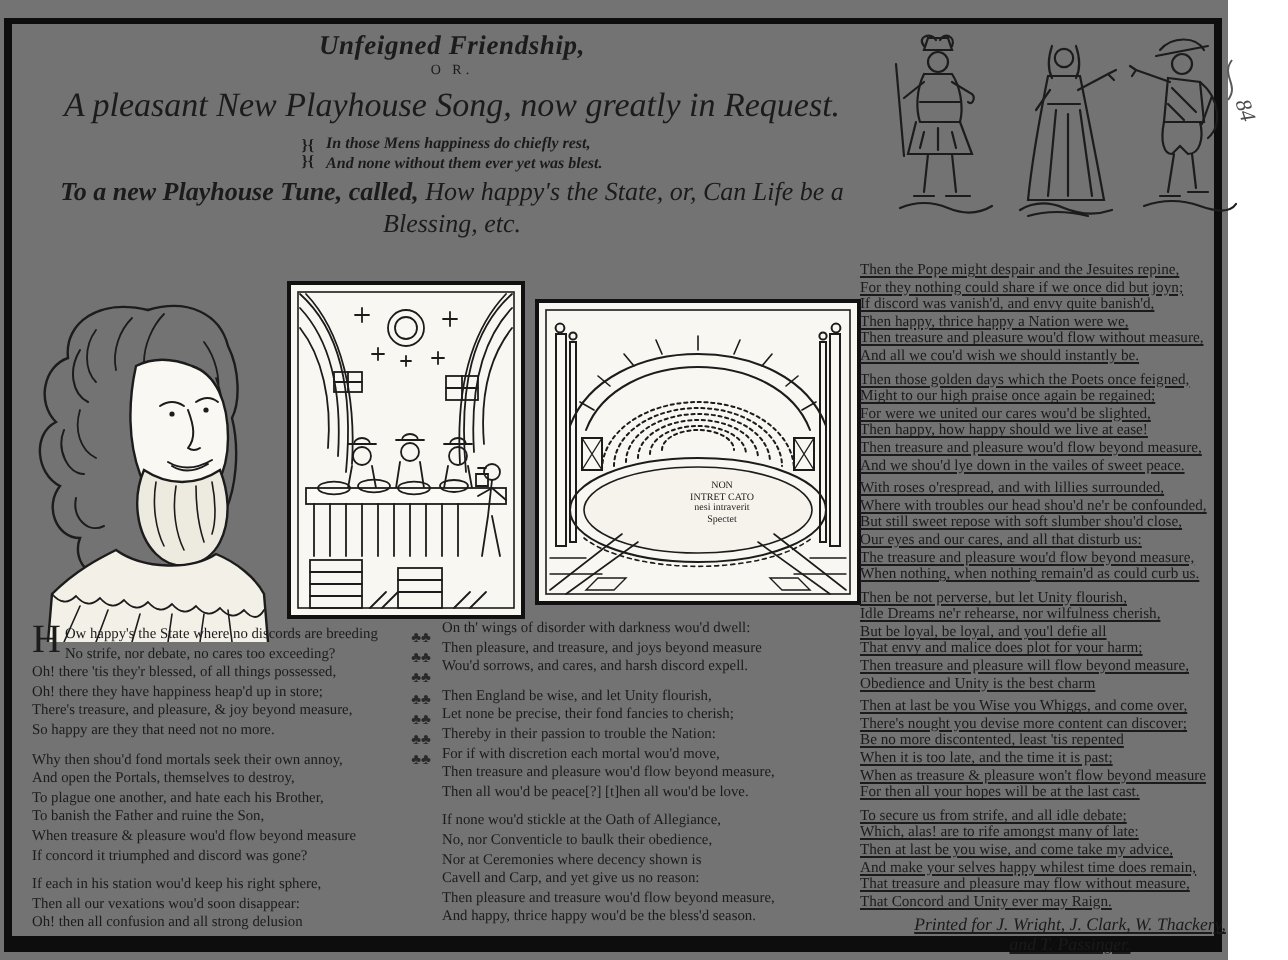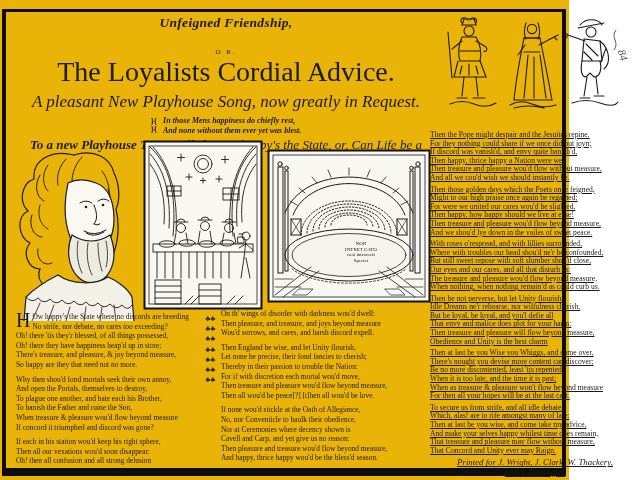--- a/index.html
+++ b/index.html
@@ -1,24 +1,24 @@
 <!DOCTYPE html>
 <html><head>
 <meta charset="utf-8">
 <style>
   html,body{margin:0;padding:0;width:644px;height:480px;overflow:hidden;background:#fff;}
-  .page{position:relative;width:569px;height:480px;background:#eab308;
+  .page{position:relative;width:614px;height:480px;background:#737373;
         font-family:"Liberation Serif","DejaVu Serif",serif;color:#1b1b1b;}
   .frame{position:absolute;left:2px;top:9px;right:3px;bottom:4px;
          border:solid #0d0d0d;border-width:3px 4px 8px 4px;pointer-events:none;}
   .abs{position:absolute;}
   
   .header{left:8px;top:15px;width:436px;text-align:center;}
   .kicker{font-size:13.5px;font-weight:bold;font-style:italic;letter-spacing:.3px;}
-  .orline{font-size:7px;letter-spacing:2px;margin-top:17px;}
+  .orline{font-size:7px;letter-spacing:2px;margin-top:0px;}
   .title{font-size:28px;margin-top:0px;white-space:nowrap;}
   .subtitle{font-size:17px;font-style:italic;margin-top:4px;}
   .epigraph{display:flex;justify-content:center;align-items:center;gap:6px;margin-top:4px;}
   .epi-col{font-size:8px;font-weight:bold;font-style:italic;text-align:left;white-space:pre-line;line-height:9.5px;}
   .epi-brace{font-size:8px;font-weight:bold;line-height:8px;white-space:pre-line;}
   .tuneline{font-size:13px;margin-top:2px;}
   .tune-lead{font-weight:bold;font-style:italic;}
   .tune-rest{font-style:italic;}
   
   .stanza{white-space:pre-line;}
@@ -41,21 +41,20 @@
 </style>
 </head>
 <body>
 
 <div class="page">
   <div class="frame"></div>
 
   <div class="abs header">
     <div class="kicker">Unfeigned Friendship,</div>
     <div class="orline">O R.</div>
-    <div class="title">The Loyalists Cordial Advice.</div>
     <div class="subtitle">A pleasant New Playhouse Song, now greatly in Request.</div>
     <div class="epigraph">
       <div class="epi-brace">}{
 }{</div>
       <div class="epi-col">In those Mens happiness do chiefly rest,
 And none without them ever yet was blest.</div>
     </div>
     <div class="tuneline"><span class="tune-lead">To a new Playhouse Tune, called,</span> <span class="tune-rest">How happy's the State, or, Can Life be a Blessing, etc.</span></div>
   </div>
 

